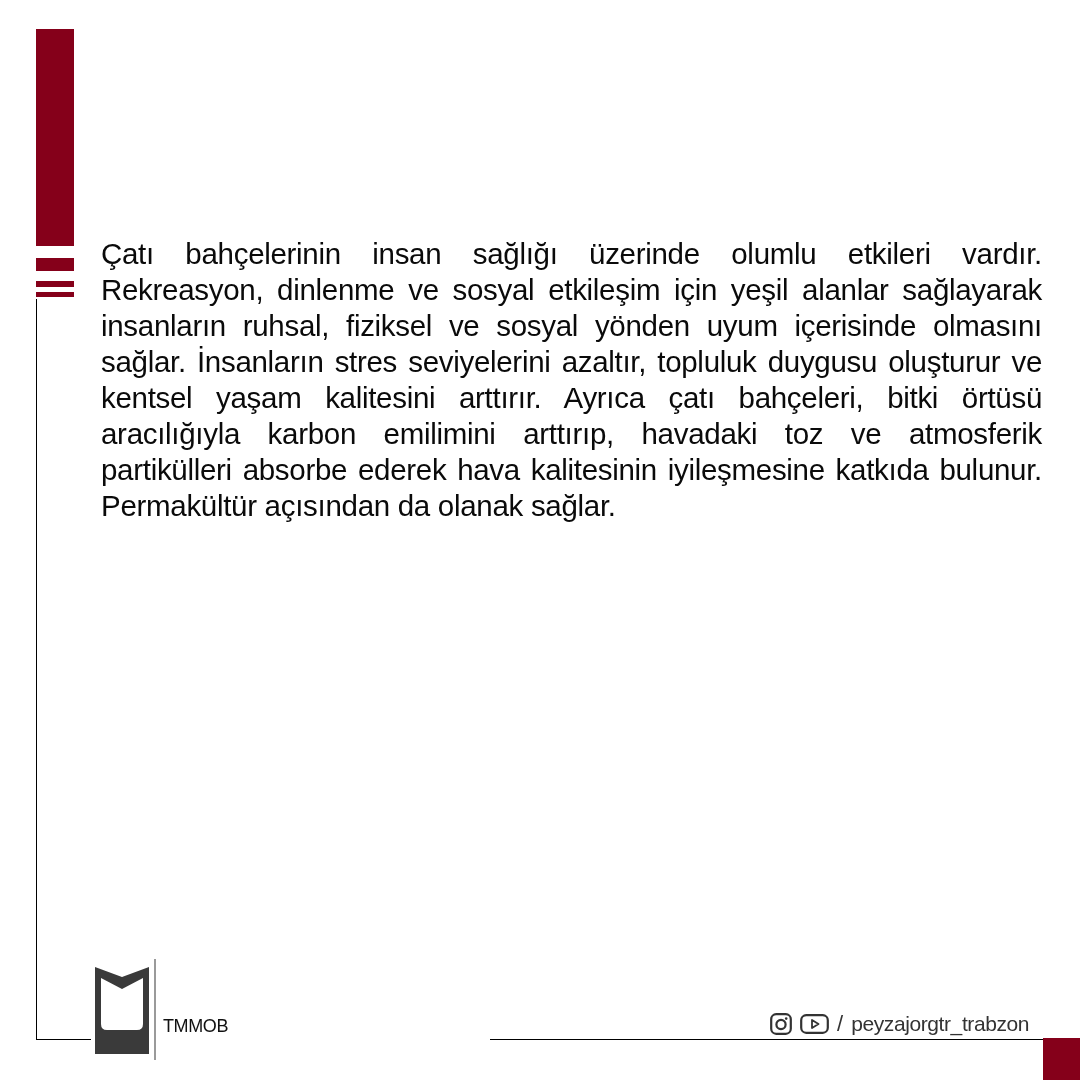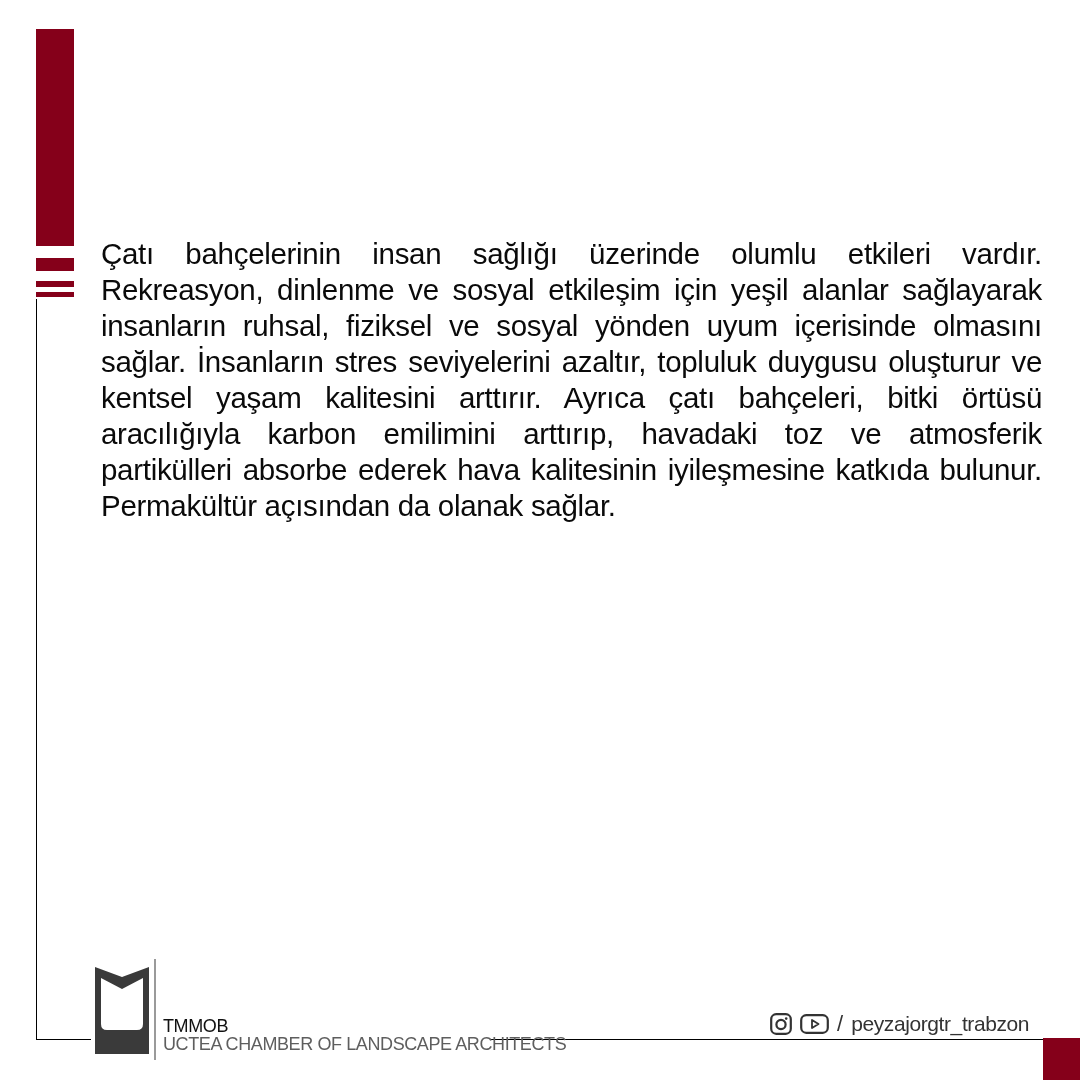--- a/index.html
+++ b/index.html
@@ -93,21 +93,20 @@
 <div class="abs" id="logo">
   <svg width="54" height="88" viewBox="0 0 54 88">
     <path d="M0 1 L27 11 L54 1 L54 88 L0 88 Z" fill="#3a3a3a"></path>
     <path d="M6 12 L27 23 L48 12 L48 58 Q48 64 42 64 L12 64 Q6 64 6 58 Z" fill="#ffffff"></path>
   </svg>
 </div>
 <div class="abs" id="logo-separator"></div>
 
 <div class="abs" id="org-text">
   <span class="line">TMMOB</span>
-  <span class="line gray">UCTEA CHAMBER OF LANDSCAPE ARCHITECTS</span>
 </div>
 
 <div class="abs" id="social">
   <span class="icon" id="ig-icon">
     <svg width="22" height="22" viewBox="0 0 22 22">
       <rect x="1.2" y="1.2" width="19.6" height="19.6" rx="5" fill="none" stroke="#333" stroke-width="2.2"></rect>
       <circle cx="11" cy="11.5" r="4.6" fill="none" stroke="#333" stroke-width="2.2"></circle>
       <circle cx="16.2" cy="5.6" r="1.3" fill="#333"></circle>
     </svg>
   </span>

